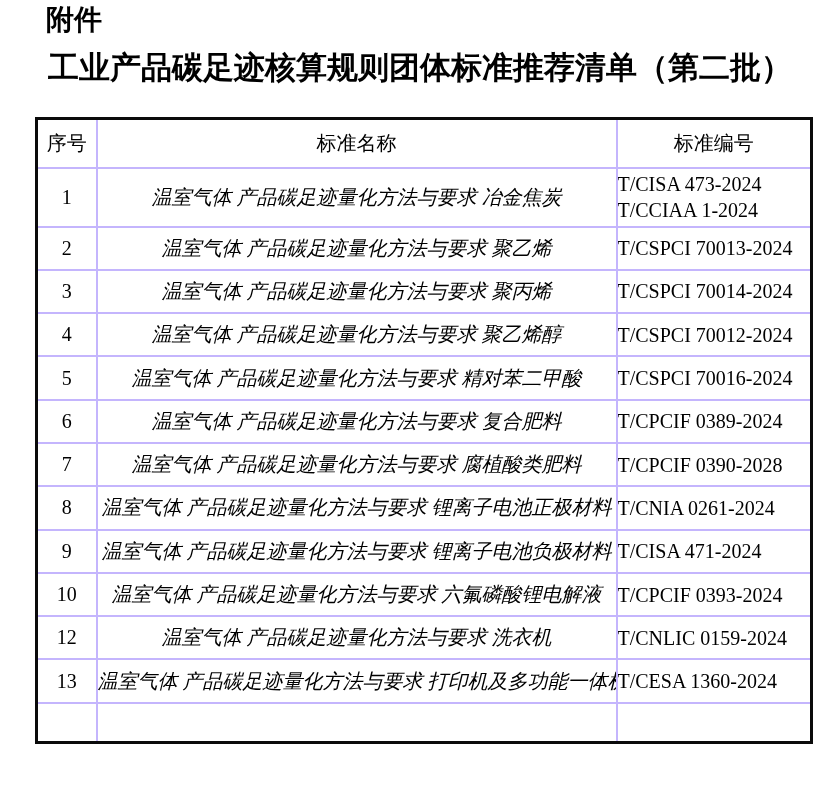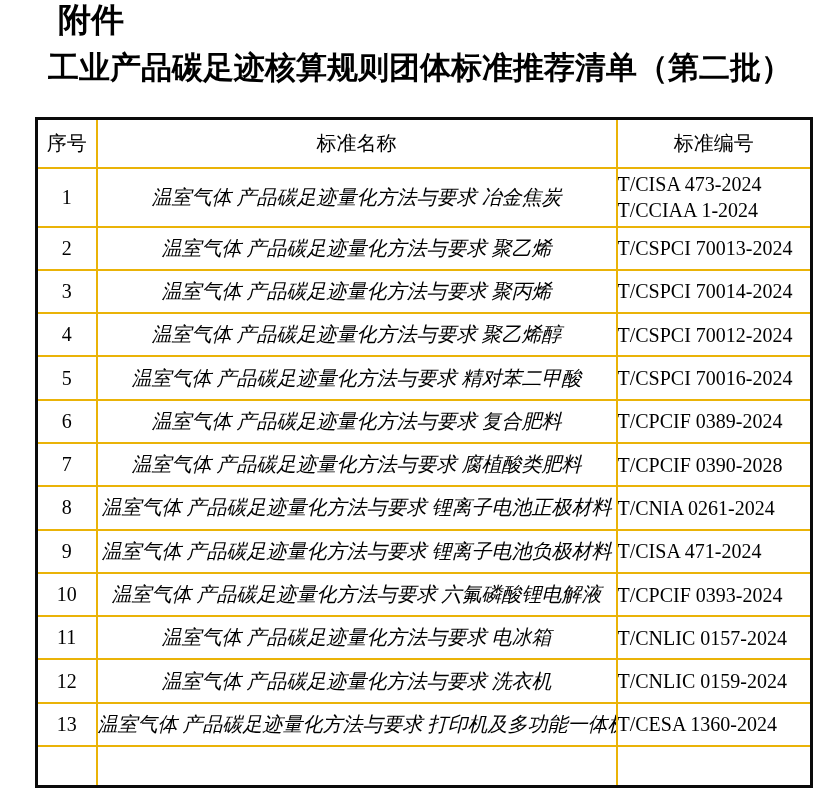--- a/index.html
+++ b/index.html
@@ -6,24 +6,24 @@
   body {
     width: 840px; height: 794px;
     overflow: hidden;
     background: #ffffff;
     position: relative;
     color: #000;
     font-family: "Liberation Serif", "DejaVu Serif", serif;
   }
   .attachment {
     position: absolute;
-    top: 4px; left: 58px;
+    top: 4px; left: 46px;
     font-family: "Liberation Sans", "DejaVu Sans", sans-serif;
     font-weight: bold;
-    font-size: 33px;
+    font-size: 28px;
     line-height: 32px;
   }
   .doc-title {
     position: absolute;
     top: 47px; left: 0;
     width: 840px;
     margin: 0;
     text-align: center;
     font-size: 31px;
     font-weight: bold;
@@ -34,21 +34,21 @@
   table.standards {
     position: absolute;
     top: 117px; left: 35px;
     width: 775px;
     border-collapse: collapse;
     table-layout: fixed;
     border: 3px solid #0a0a0a;
   }
   table.standards th,
   table.standards td {
-    border: 2px solid #eab308;
+    border: 2px solid #c4b5fd;
     padding: 0;
     vertical-align: middle;
     font-size: 20px;
     overflow: hidden;
     white-space: nowrap;
   }
   col.c-no   { width: 60px; }
   col.c-name { width: 520px; }
   col.c-code { width: 195px; }
   tr.r-head  { height: 49px; }
@@ -150,27 +150,20 @@
         </td>
       </tr>
       <tr class="r-std">
         <td class="no-cell">10</td>
         <td class="name-cell">温室气体 产品碳足迹量化方法与要求 六氟磷酸锂电解液</td>
         <td class="code-cell">
           <div>T/CPCIF 0393-2024</div>
         </td>
       </tr>
       <tr class="r-std">
-        <td class="no-cell">11</td>
-        <td class="name-cell">温室气体 产品碳足迹量化方法与要求 电冰箱</td>
-        <td class="code-cell">
-          <div>T/CNLIC 0157-2024</div>
-        </td>
-      </tr>
-      <tr class="r-std">
         <td class="no-cell">12</td>
         <td class="name-cell">温室气体 产品碳足迹量化方法与要求 洗衣机</td>
         <td class="code-cell">
           <div>T/CNLIC 0159-2024</div>
         </td>
       </tr>
       <tr class="r-std">
         <td class="no-cell">13</td>
         <td class="name-cell">温室气体 产品碳足迹量化方法与要求 打印机及多功能一体机</td>
         <td class="code-cell">

